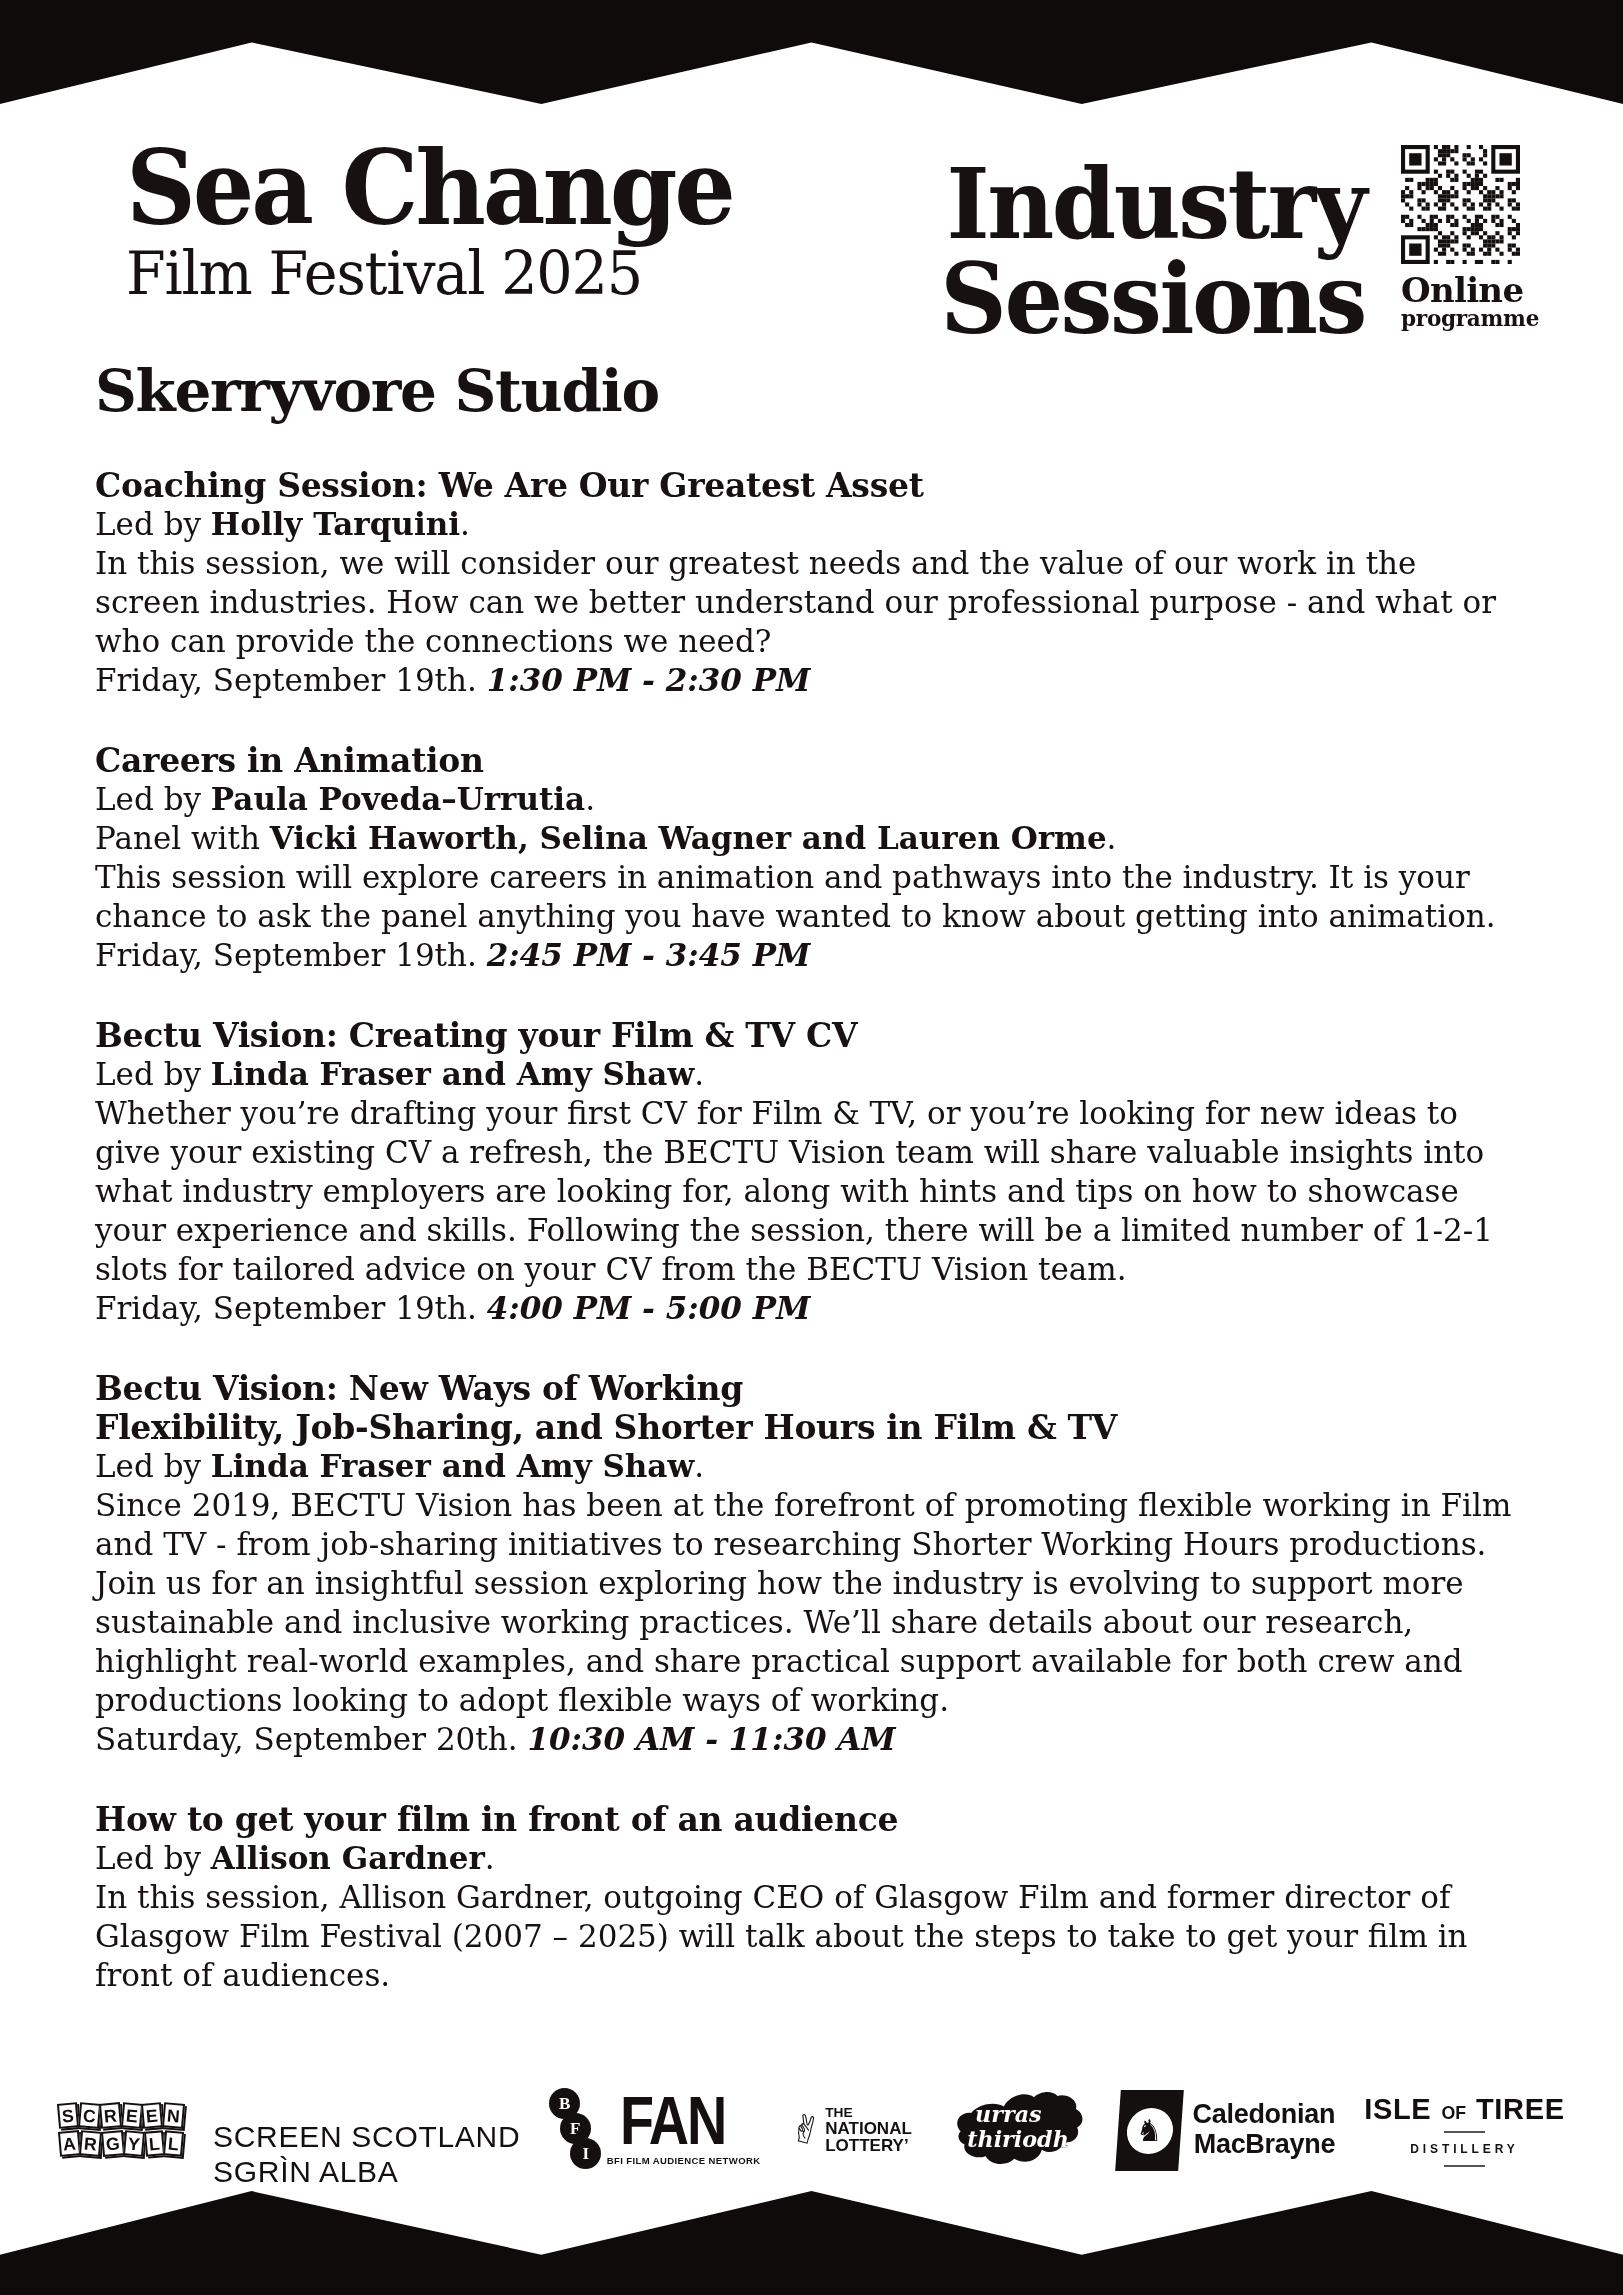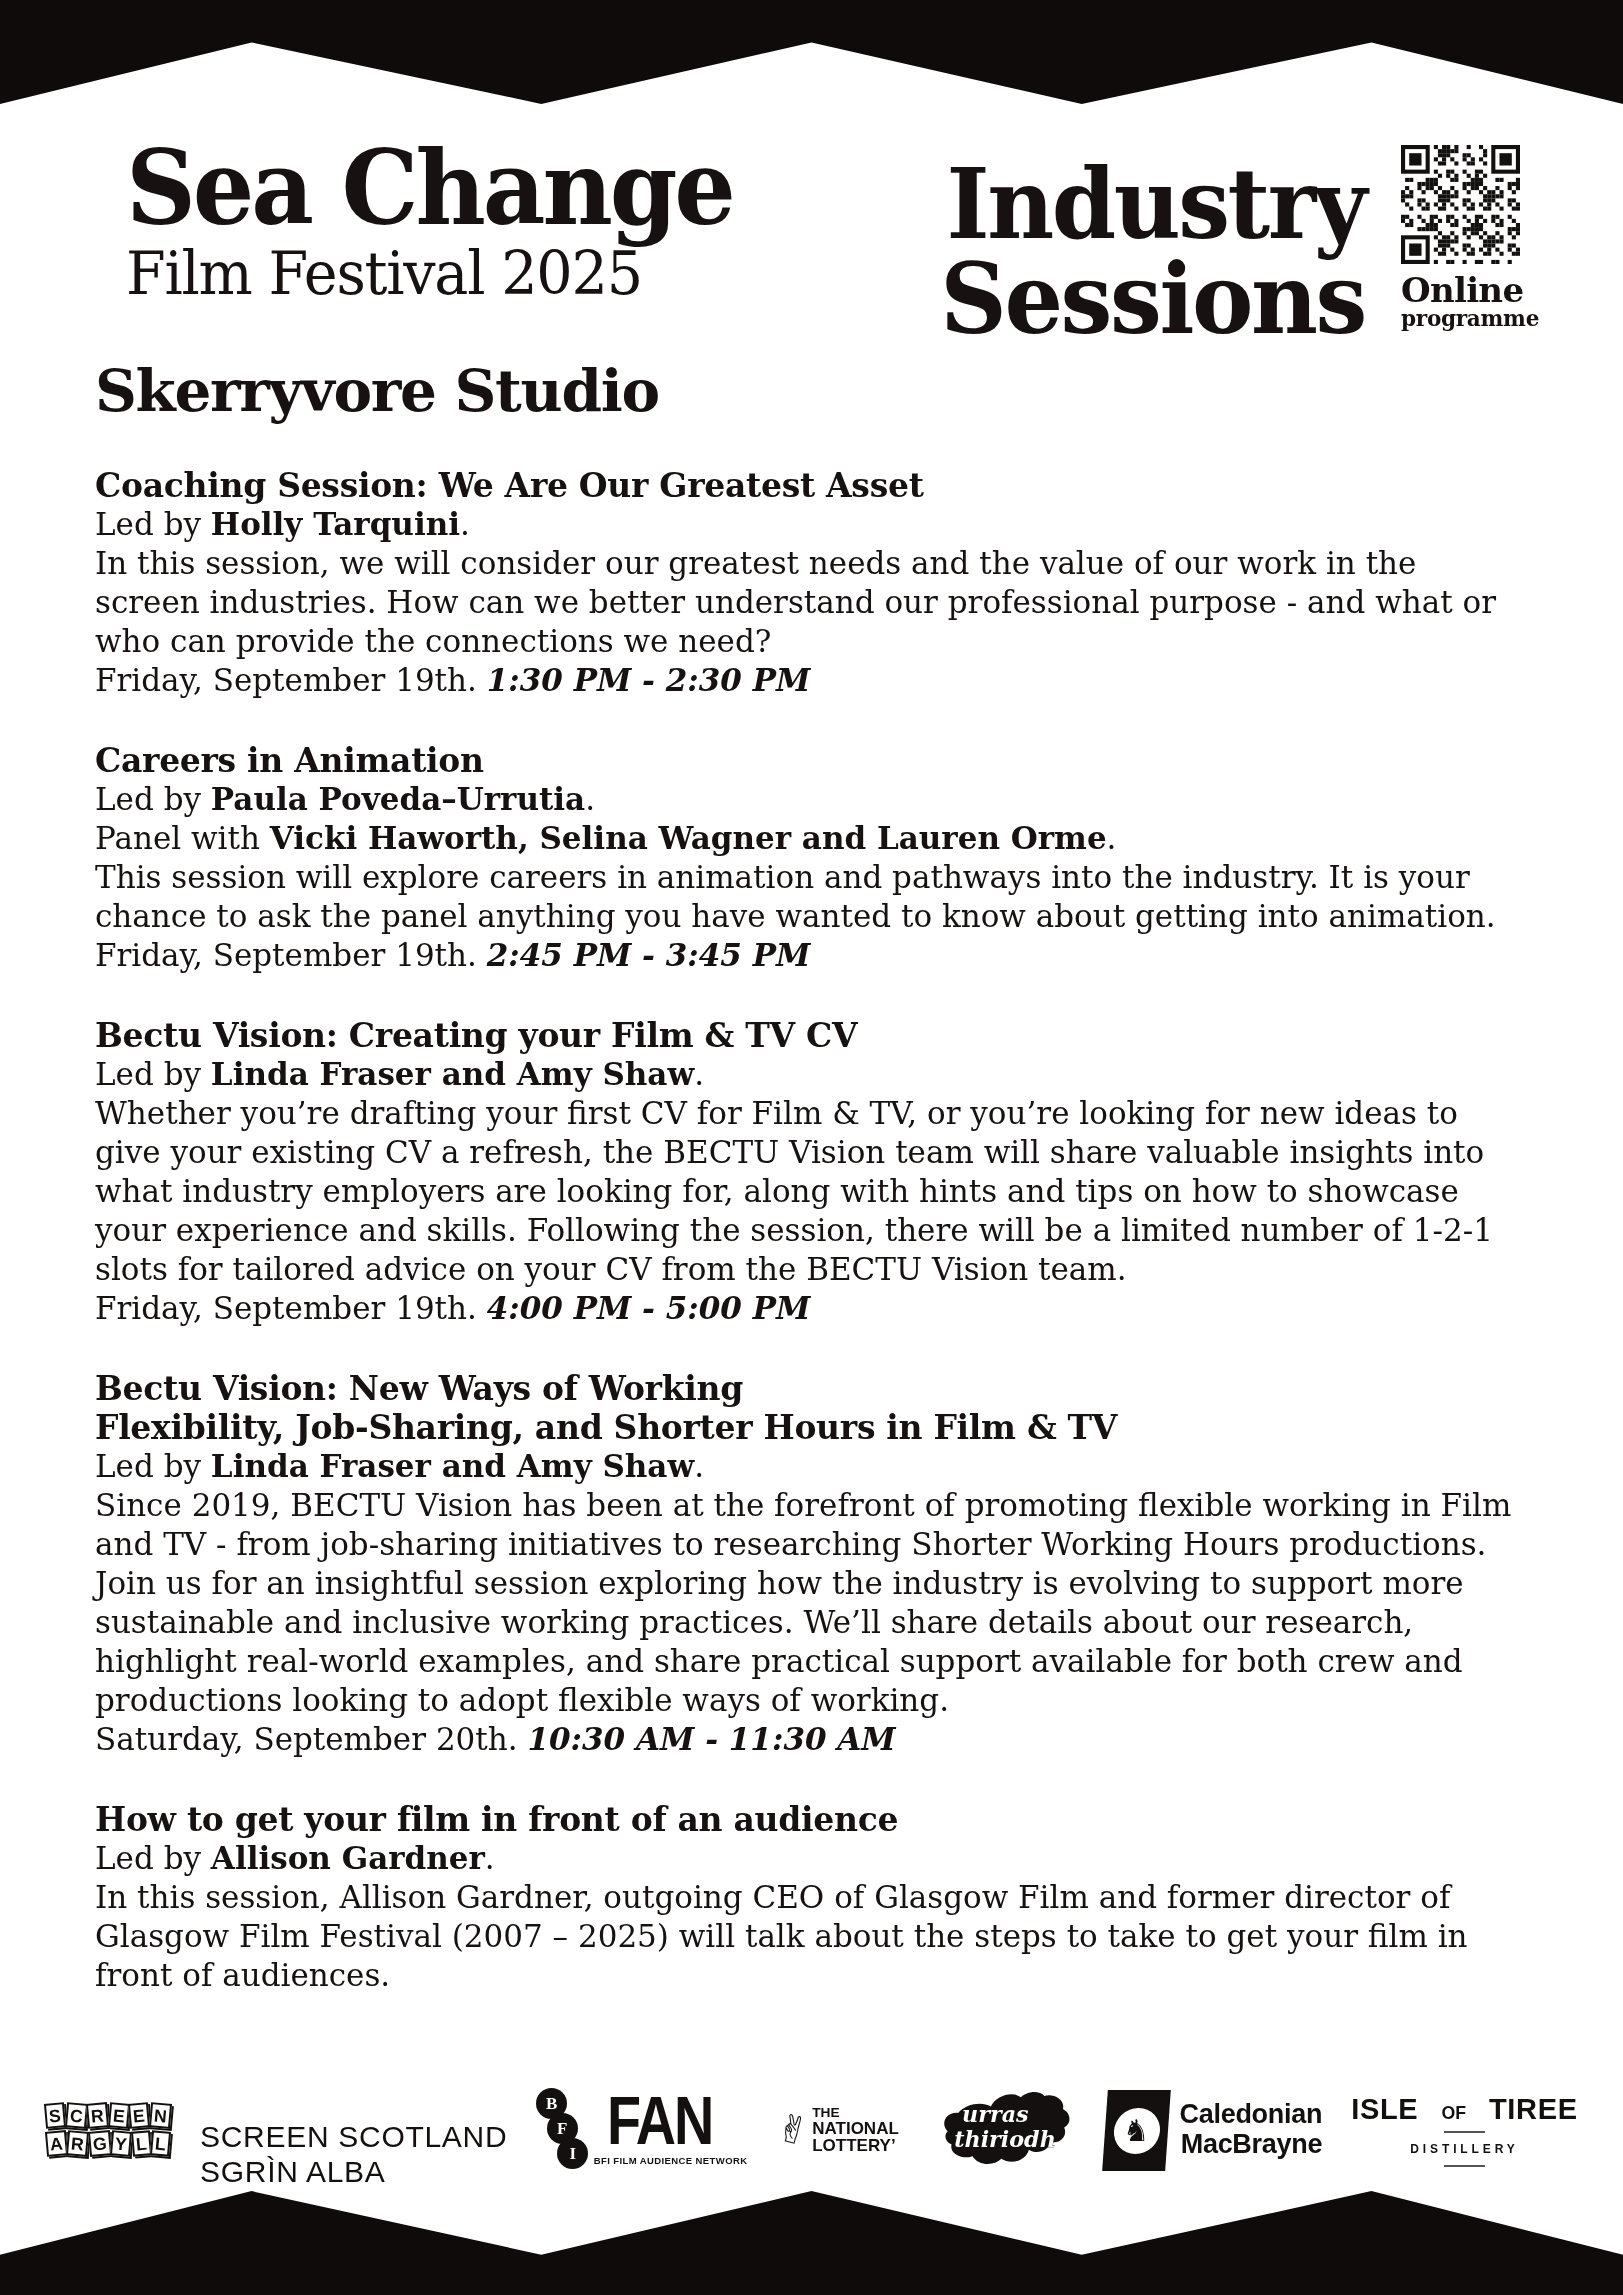--- a/index.html
+++ b/index.html
@@ -90,21 +90,21 @@
     display:flex;align-items:center;justify-content:center;
   }
   .cm-circle{
     width:46px;height:46px;border-radius:50%;background:#fff;color:#141010;
     display:flex;align-items:center;justify-content:center;
     font-family:"DejaVu Sans",sans-serif;font-size:30px;
   }
   .cm-text{font-weight:800;font-size:27px;line-height:1.1;letter-spacing:-0.3px;white-space:nowrap;text-align:right;}
   
   .logo-td{display:flex;flex-direction:column;align-items:center;gap:5.2px;}
-  .td-top{display:flex;align-items:baseline;gap:23px;font-weight:800;white-space:nowrap;}
+  .td-top{display:flex;align-items:baseline;gap:10px;font-weight:800;white-space:nowrap;}
   .td-big{font-size:29px;letter-spacing:0.7px;}
   .td-of{font-size:17.7px;}
   .td-bottom{display:flex;align-items:center;gap:9.2px;font-weight:700;font-size:12px;letter-spacing:3.9px;white-space:nowrap;flex-direction:column;}
   .td-rule{width:41px;border-top:2px solid #555;height:0;}
 </style>
 </head>
 <body>
 
 <div class="zz-top"></div>
 

